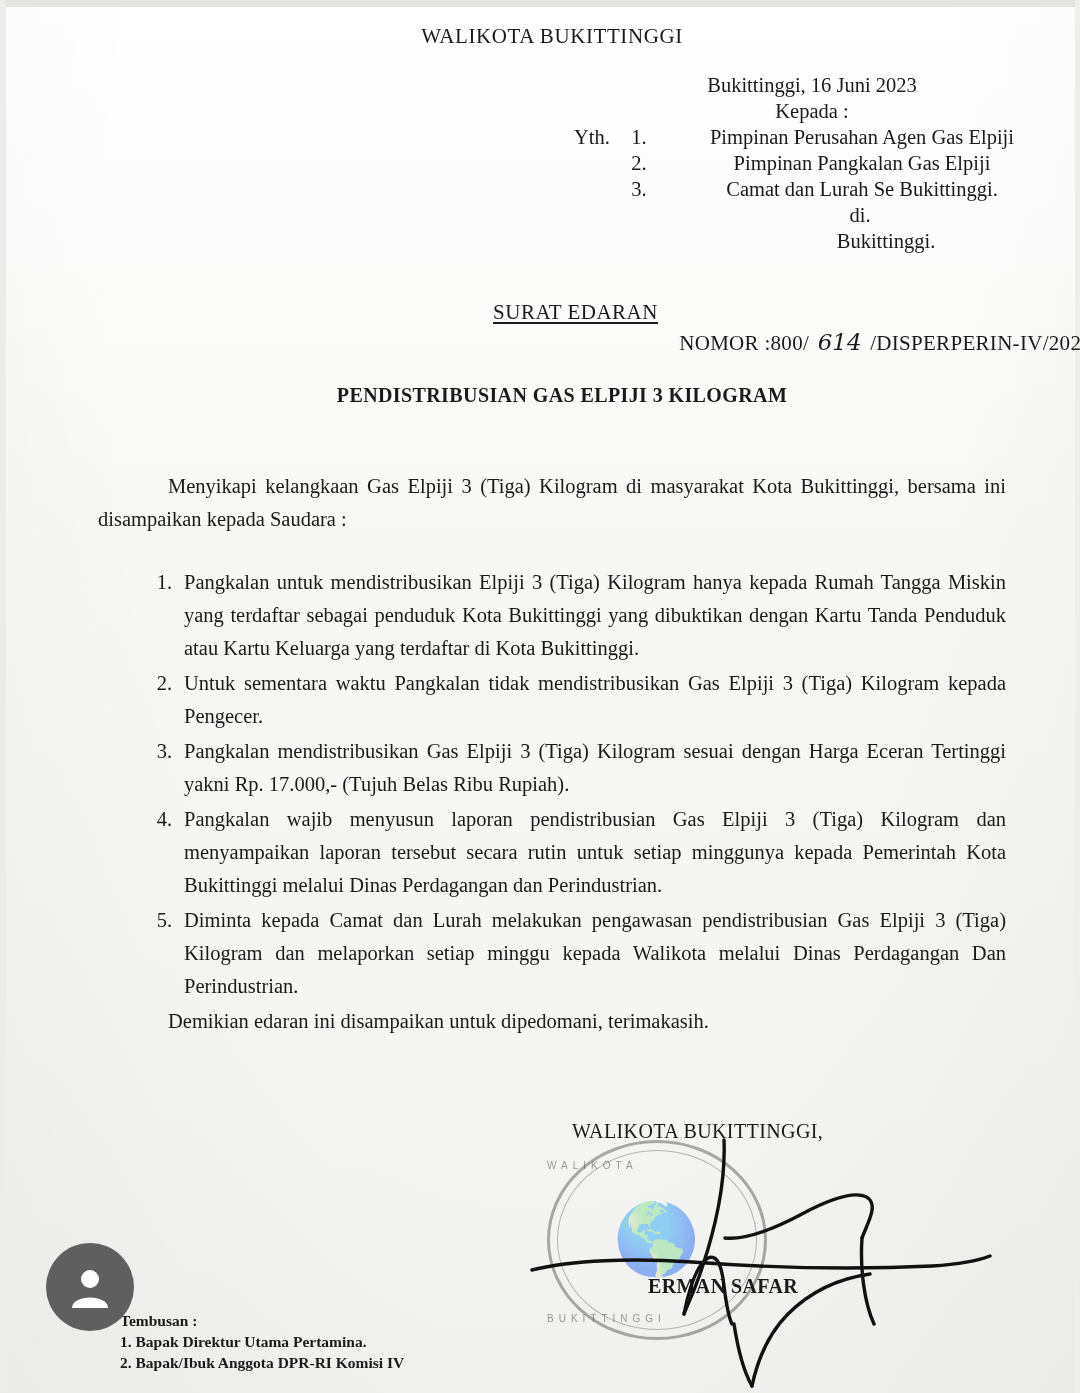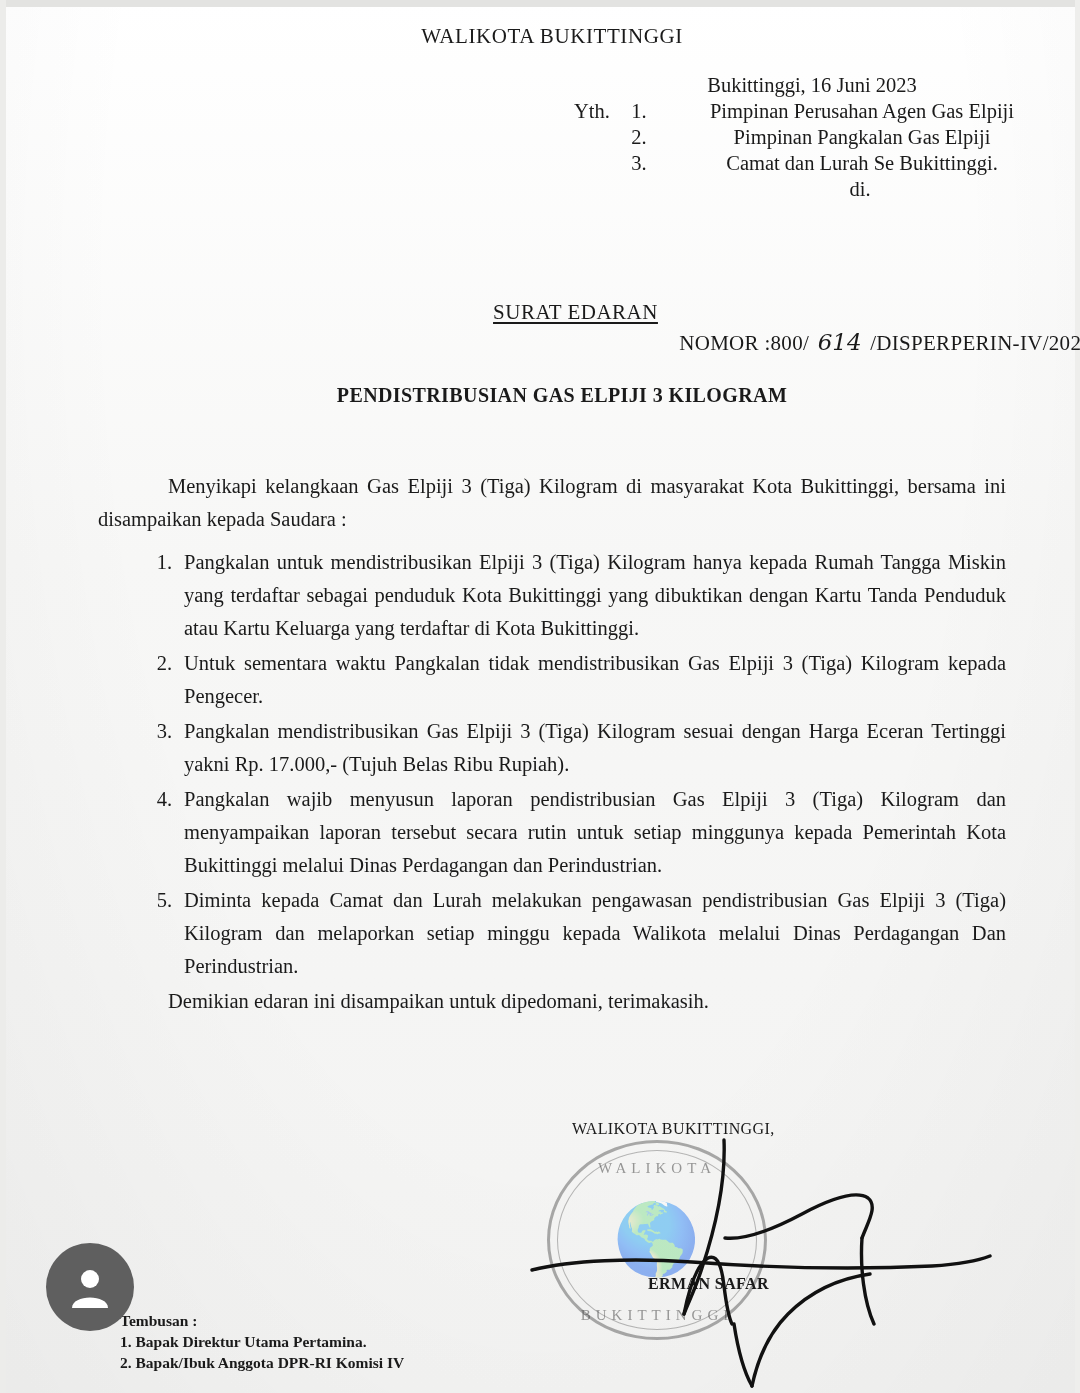--- a/index.html
+++ b/index.html
@@ -154,21 +154,21 @@
     position: absolute;
     top: 470px;
     left: 86px;
     width: 908px;
     font-size: 20.5px;
     line-height: 33px;
   }
   .para {
     text-align: justify;
     text-indent: 70px;
-    margin-bottom: 10px;
+    margin-bottom: 30px;
   }
   ol.points {
     list-style: none;
     margin: 0 0 0 38px;
     padding: 0;
   }
   ol.points li {
     display: flex;
     align-items: flex-start;
     margin-bottom: 2px;
@@ -186,21 +186,21 @@
   .closing {
     text-indent: 70px;
   }
 
   
   .sign-wrap {
     position: absolute;
     top: 1120px;
     left: 560px;
     width: 460px;
-    font-size: 16px;
+    font-size: 20px;
   }
   .sign-title {
     letter-spacing: 0.4px;
     white-space: nowrap;
   }
   .sign-name {
     position: absolute;
     top: 155px;
     left: 76px;
     font-weight: bold;
@@ -235,25 +235,25 @@
     left: 50%;
     top: 50%;
     transform: translate(-50%,-50%);
     font-size: 70px;
     color: rgba(55,55,55,0.45);
     line-height: 1;
   }
   .stamp .txt-top, .stamp .txt-bot {
     position: absolute;
     left: 0; right: 0;
-    text-align: center;
-    font-size: 15px;
+    text-align: left;
+    font-size: 10px;
     letter-spacing: 5px;
     color: rgba(55,55,55,0.5);
-    font-family: Liberation Serif, serif;
+    font-family: Liberation Sans, sans-serif;
   }
   .stamp .txt-top { top: 20px; }
   .stamp .txt-bot { bottom: 16px; }
 
   .signature-svg {
     position: absolute;
     top: 1118px;
     left: 500px;
     width: 520px;
     height: 275px;
@@ -293,38 +293,40 @@
 <div class="edge-top"></div>
 <div class="edge-left"></div>
 <div class="edge-right"></div>
 
 <div class="content">
 
   <div class="kop">WALIKOTA BUKITTINGGI</div>
 
   <div class="addr">
     <div class="line">Bukittinggi, 16 Juni 2023</div>
+    <div class="line">Kepada :</div>
     <div class="addr-row">
       <div class="addr-yth">Yth.</div>
       <div class="addr-list">
         <div class="addr-item">
           <div class="addr-num">1.</div>
           <div class="addr-text">Pimpinan Perusahan Agen Gas Elpiji</div>
         </div>
         <div class="addr-item">
           <div class="addr-num">2.</div>
           <div class="addr-text">Pimpinan Pangkalan Gas Elpiji</div>
         </div>
         <div class="addr-item">
           <div class="addr-num">3.</div>
           <div class="addr-text">Camat dan Lurah Se Bukittinggi.</div>
         </div>
       </div>
     </div>
     <div class="addr-di">di.</div>
+    <div class="addr-kota">Bukittinggi.</div>
   </div>
 
   <div class="title-wrap">
     <div class="t-surat">SURAT EDARAN</div>
     <div class="t-nomor">
       <span>NOMOR :800/</span>
       <span class="handwritten">614</span>
       <span>/DISPERPERIN-IV/2023</span>
     </div>
     <div class="t-subject">PENDISTRIBUSIAN GAS ELPIJI 3 KILOGRAM</div>

